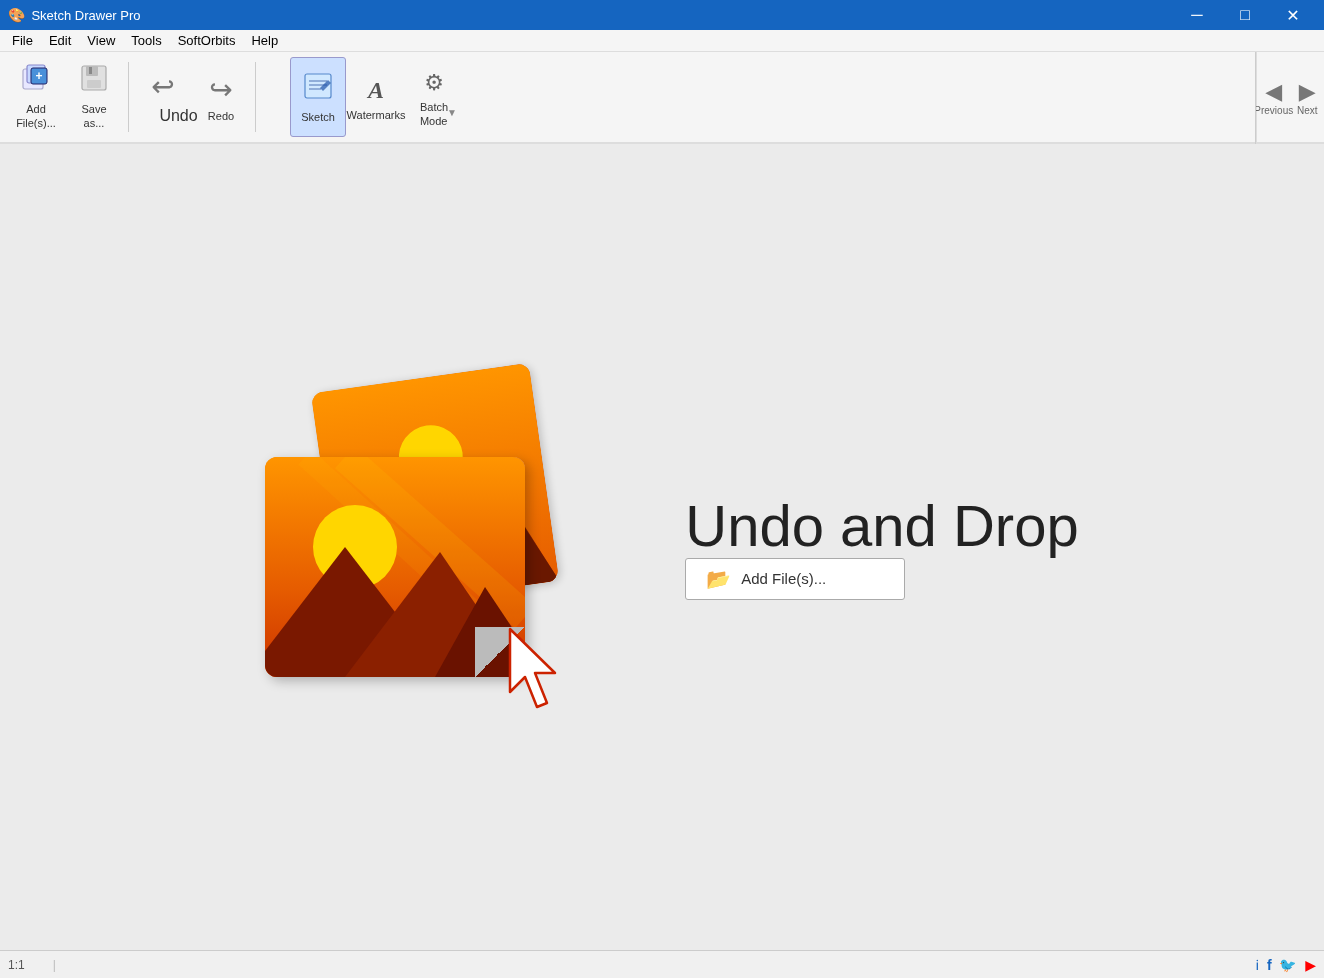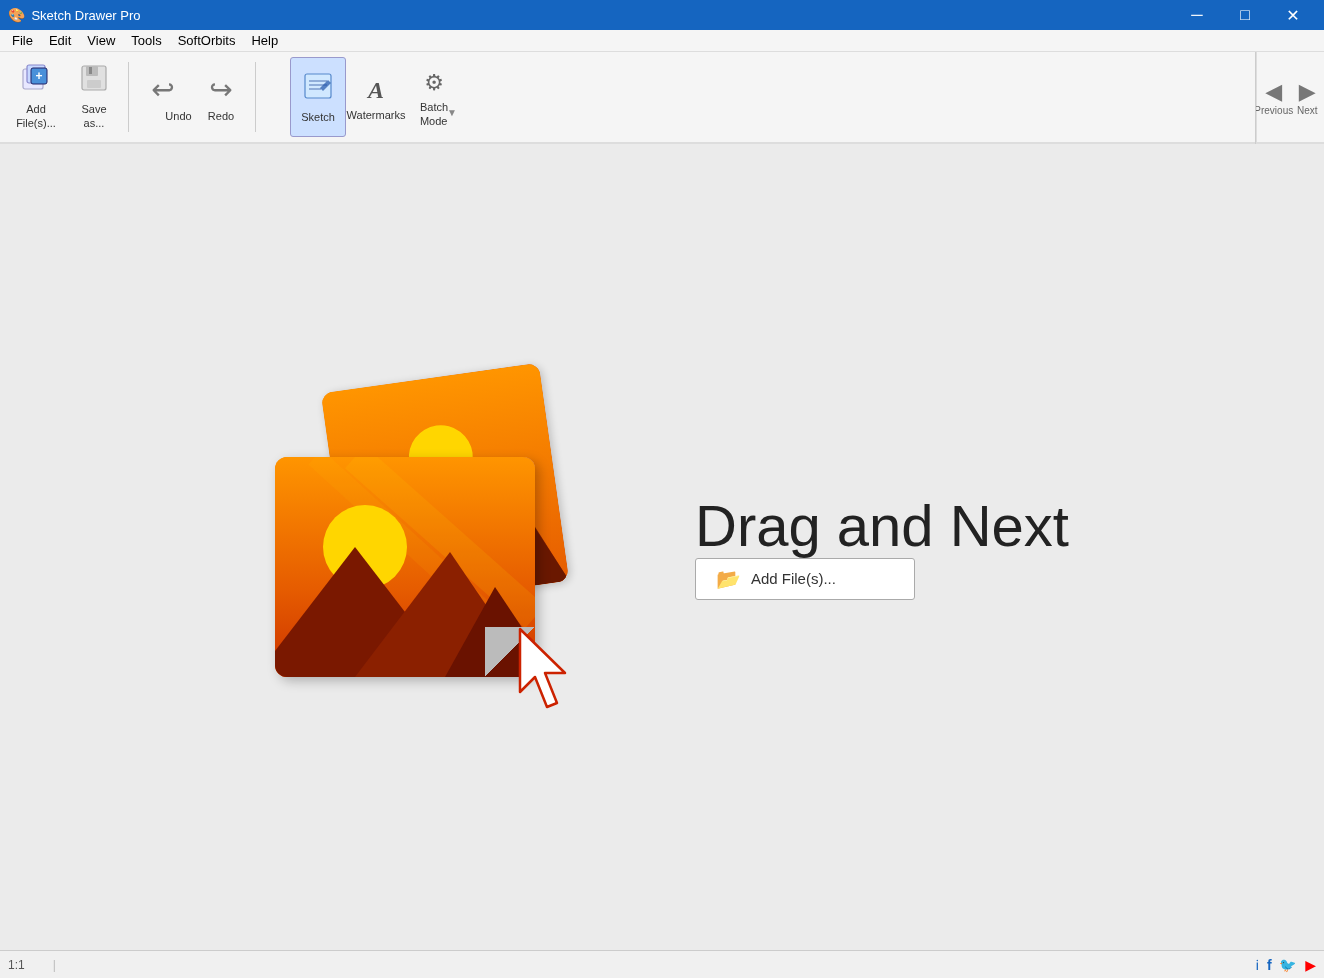--- a/index.html
+++ b/index.html
@@ -237,21 +237,21 @@
         <rect x="9" y="3" width="3" height="7" fill="#888"></rect>
       </svg>
     </span>
     <span style="font-size:11px;text-align:center;line-height:1.2;">Save<br>as...</span>
   </div>
 
   <div class="toolbar-sep"></div>
 
   <div class="toolbar-btn">
     <span class="toolbar-icon" style="font-size:28px;color:#777;">↩</span>
-    <span style="font-size:11px;padding-left:31px;">Undo</span>
+    <span style="font-size:16px;padding-left:31px;">Undo</span>
   </div>
 
   <div class="toolbar-btn">
     <span class="toolbar-icon" style="font-size:28px;color:#777;">↪</span>
     <span style="font-size:11px;">Redo</span>
   </div>
 
   <div class="toolbar-sep"></div>
 
   <div class="toolbar-btn active">
@@ -353,21 +353,21 @@
 
       <div id="cursor-arrow">
         <svg width="65" height="85" viewBox="0 0 65 85" fill="none">
           <polygon points="5,2 5,65 20,50 32,80 42,76 30,46 50,46" fill="white" stroke="#cc2200" stroke-width="2.5" stroke-linejoin="round"></polygon>
         </svg>
       </div>
 
     </div>
 
     <div id="dropzone-text">
-      <div id="dropzone-title">Drag and Next</div>
+      <div id="dropzone-title">Undo and Drop</div>
       <button id="add-files-btn">
         <span class="folder-icon-span">📂</span>
         <span>Add File(s)...</span>
       </button>
     </div>
 
   </div>
 </div>
 
 <div id="statusbar">

